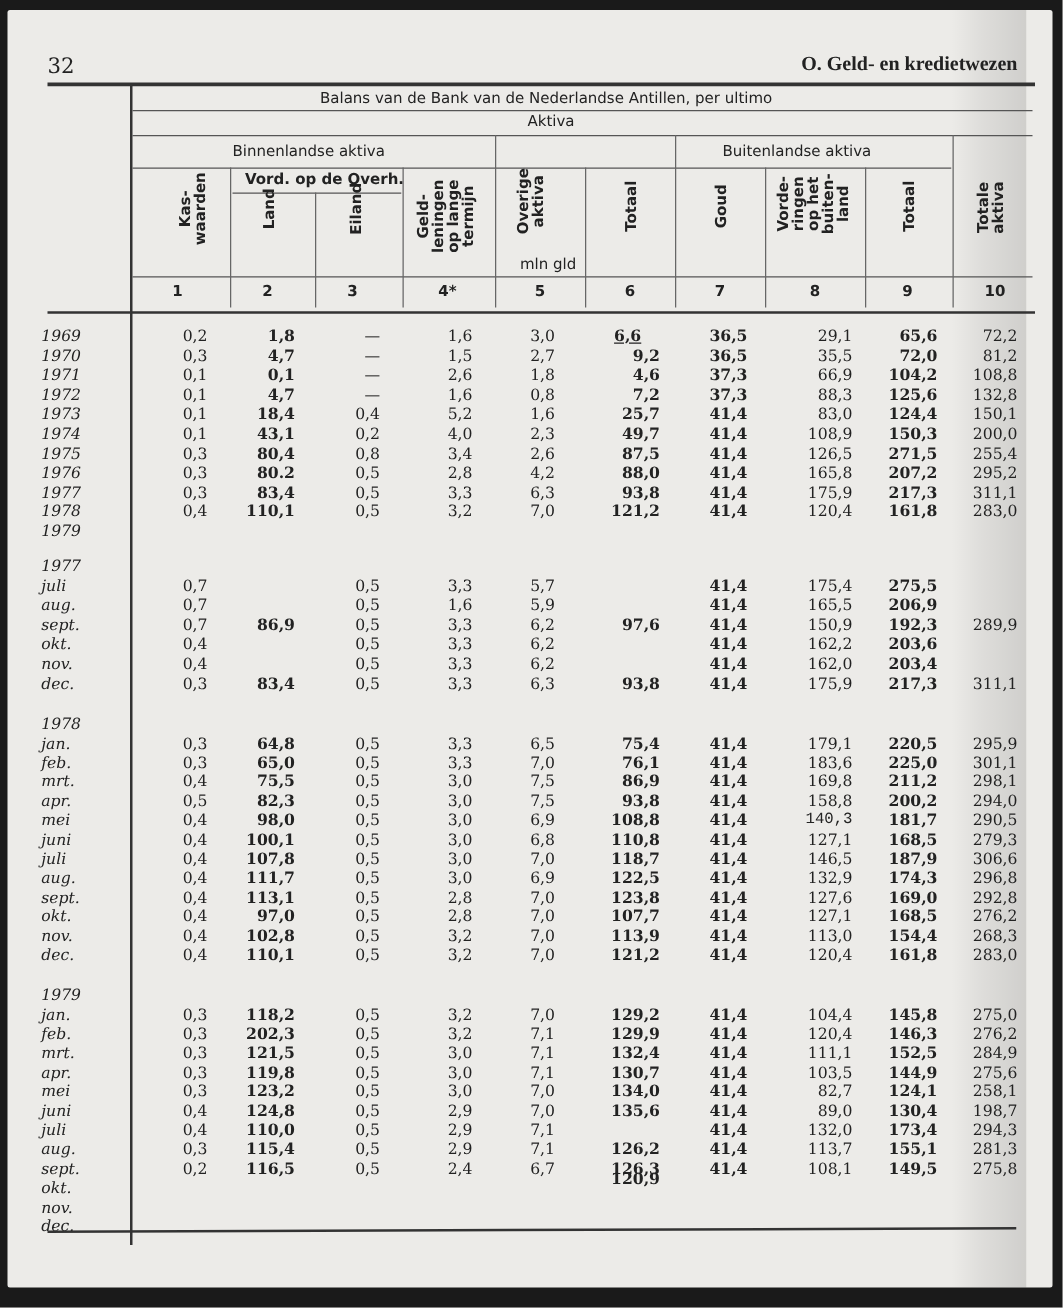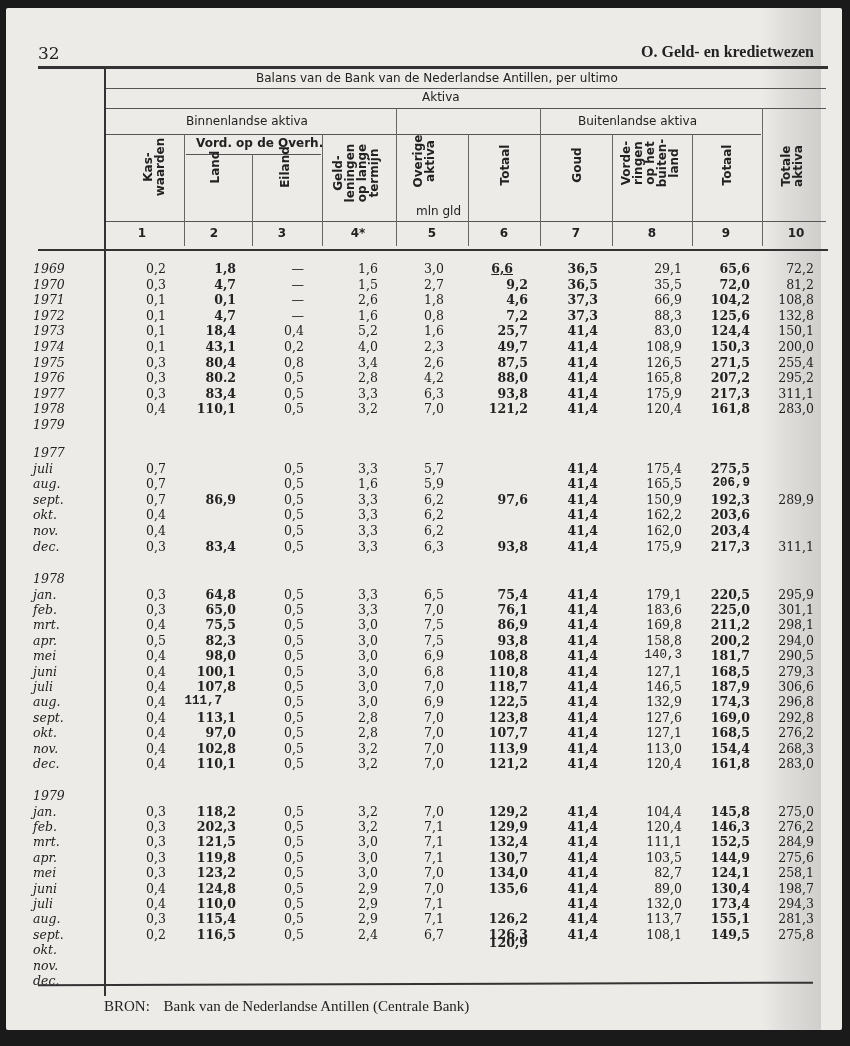--- a/index.html
+++ b/index.html
@@ -256,21 +256,21 @@
       <div class="row" style="top: 468.2px;">
         <span class="lbl">aug.</span>
         <span class="c" style="left: 100px;">0,7</span>
         <span class="c b" style="left: 170px;"></span>
         <span class="c" style="left: 238px;">0,5</span>
         <span class="c" style="left: 312px;">1,6</span>
         <span class="c" style="left: 378px;">5,9</span>
         <span class="c b" style="left: 462px;"></span>
         <span class="c b" style="left: 532px;">41,4</span>
         <span class="c" style="left: 616px;">165,5</span>
-        <span class="c b" style="left: 684px; font-family: Liberation Mono, monospace;">206,9</span>
+        <span class="c b" style="left: 684px;">206,9</span>
         <span class="c" style="left: 748px;"></span>
       </div>
       <div class="row" style="top: 483.8px;">
         <span class="lbl">sept.</span>
         <span class="c" style="left: 100px;">0,7</span>
         <span class="c b" style="left: 170px;">86,9</span>
         <span class="c" style="left: 238px;">0,5</span>
         <span class="c" style="left: 312px;">3,3</span>
         <span class="c" style="left: 378px;">6,2</span>
         <span class="c b" style="left: 462px;">97,6</span>
@@ -408,21 +408,21 @@
         <span class="c" style="left: 378px;">7,0</span>
         <span class="c b" style="left: 462px;">118,7</span>
         <span class="c b" style="left: 532px;">41,4</span>
         <span class="c" style="left: 616px;">146,5</span>
         <span class="c b" style="left: 684px;">187,9</span>
         <span class="c" style="left: 748px;">306,6</span>
       </div>
       <div class="row" style="top: 686.4px;">
         <span class="lbl">aug.</span>
         <span class="c" style="left: 100px;">0,4</span>
-        <span class="c b" style="left: 156px; font-family: Liberation Mono, monospace;">111,7</span>
+        <span class="c b" style="left: 170px;">111,7</span>
         <span class="c" style="left: 238px;">0,5</span>
         <span class="c" style="left: 312px;">3,0</span>
         <span class="c" style="left: 378px;">6,9</span>
         <span class="c b" style="left: 462px;">122,5</span>
         <span class="c b" style="left: 532px;">41,4</span>
         <span class="c" style="left: 616px;">132,9</span>
         <span class="c b" style="left: 684px;">174,3</span>
         <span class="c" style="left: 748px;">296,8</span>
       </div>
       <div class="row" style="top: 701.8px;">
@@ -633,17 +633,13 @@
         <span class="c b" style="left: 462px;"></span>
         <span class="c b" style="left: 532px;"></span>
         <span class="c" style="left: 616px;"></span>
         <span class="c b" style="left: 684px;"></span>
         <span class="c" style="left: 748px;"></span>
       </div>
     </div>
 
   <div class="rule-bot"></div>
 
-  <div class="source">
-    <span class="key">BRON:</span>
-    <span>Bank van de Nederlandse Antillen (Centrale Bank)</span>
-  </div>
 </div>
 
 </body></html>

